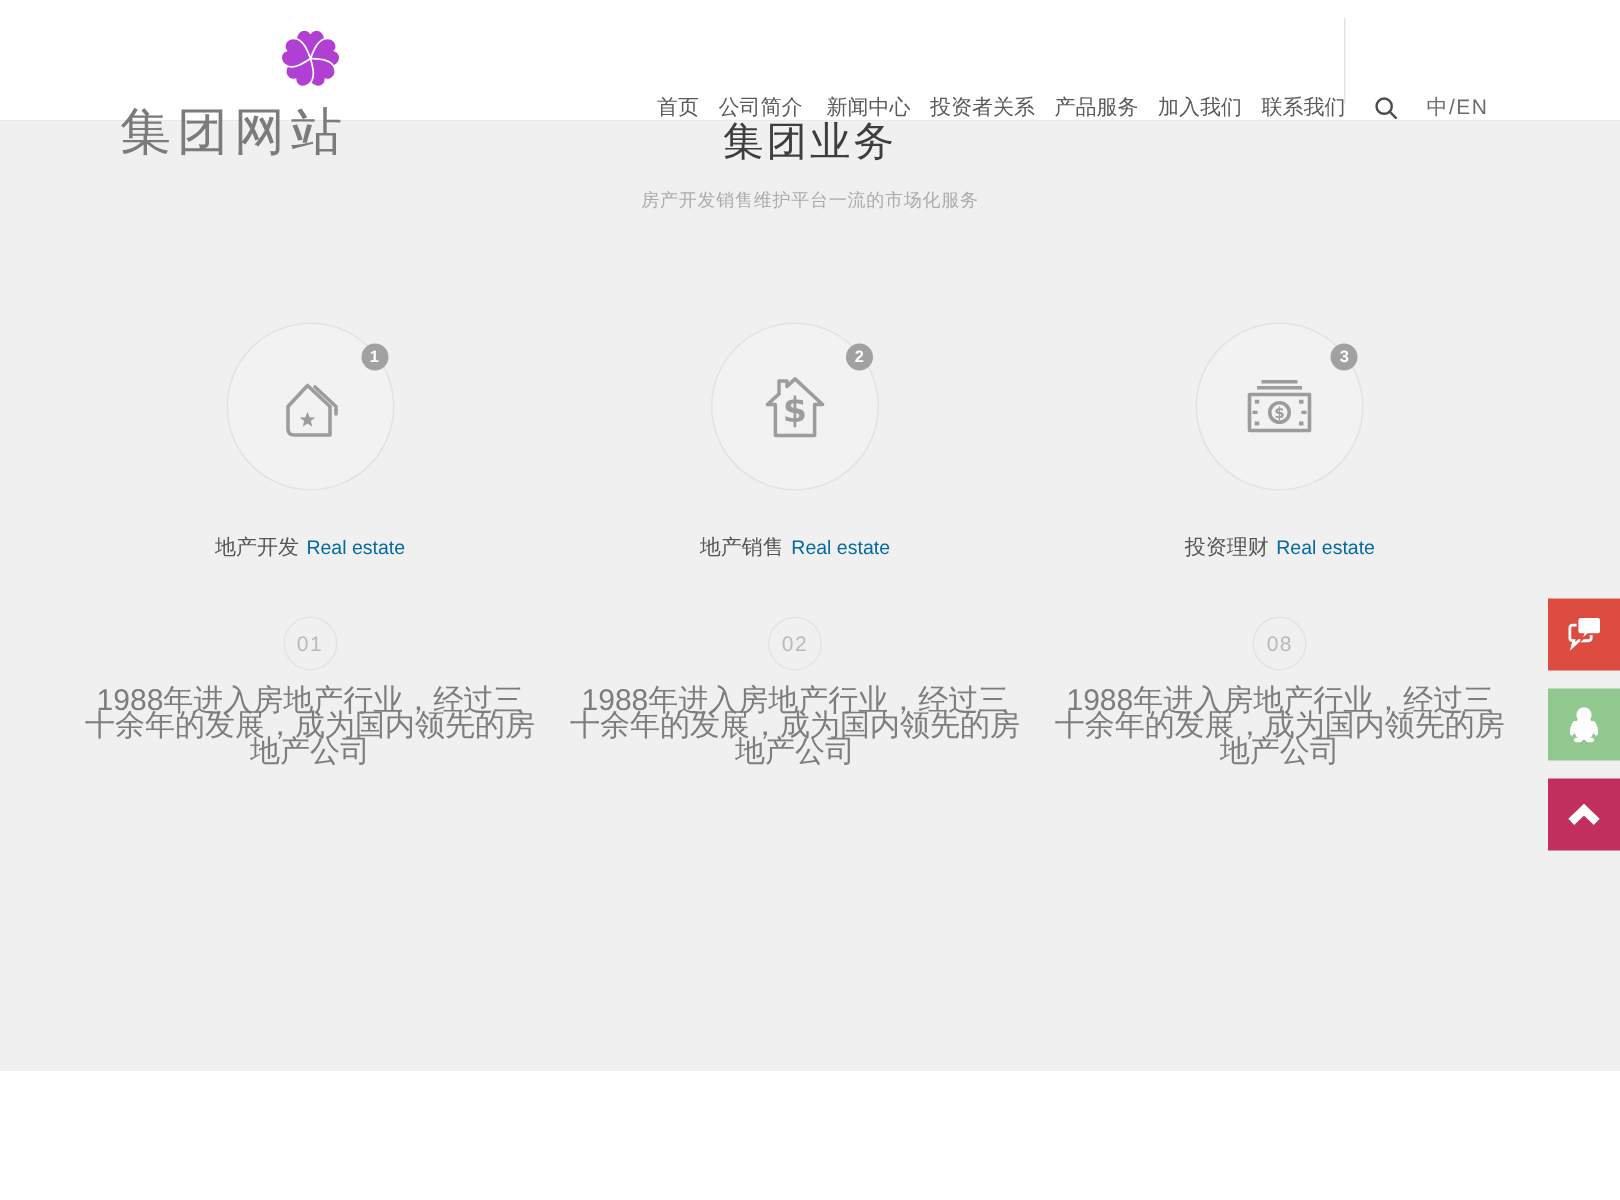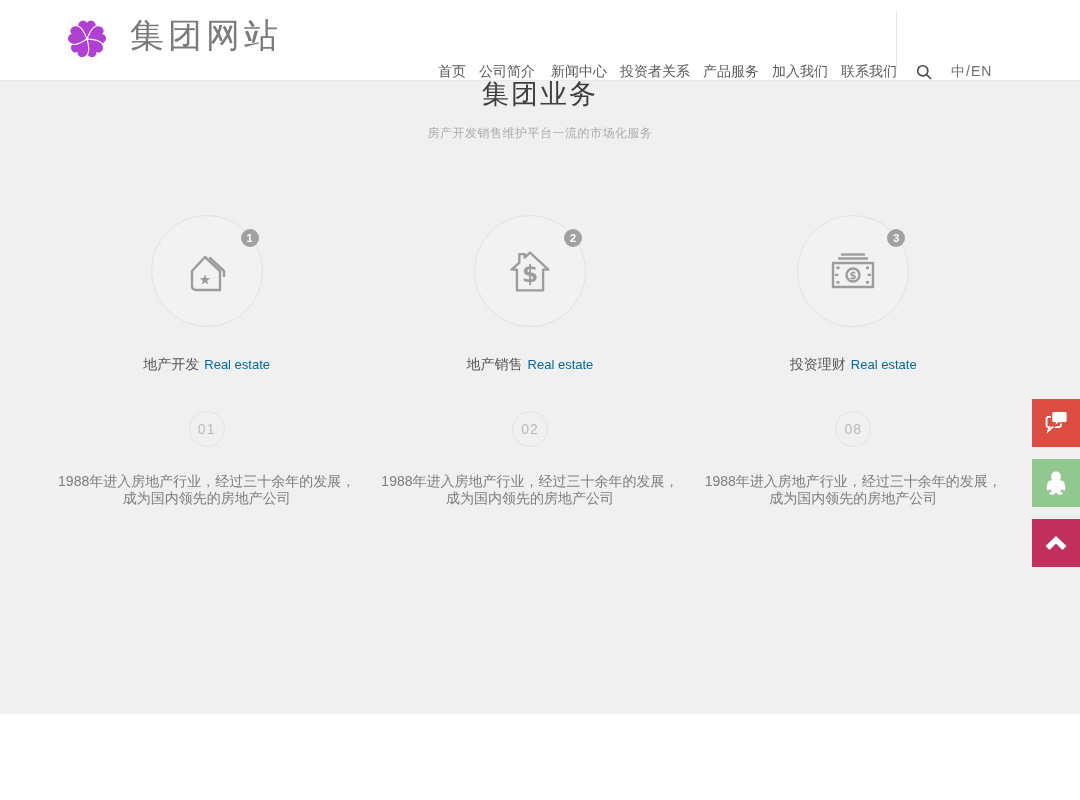--- a/index.html
+++ b/index.html
@@ -6,21 +6,21 @@
   body{
     width:1080px;height:800px;overflow:hidden;background:#ffffff;
     font-family:"Liberation Sans","DejaVu Sans",sans-serif;
     -webkit-font-smoothing:antialiased;
   }
   
   .header{
     position:relative;height:81px;background:var(--header-bg,#ffffff);
     border-bottom:1px solid #e9e9e9;box-sizing:border-box;
   }
-  .logo{position:absolute;left:62px;top:13px;display:flex;align-items:flex-start;cursor:pointer;}
+  .logo{position:absolute;left:62px;top:13px;display:flex;align-items:flex-end;cursor:pointer;flex-direction:column;}
   .logo-flower{width:50px;height:52px;display:block;}
   .logo-title{
     margin-left:18px;font-size:34px;color:#7b7b7b;letter-spacing:4px;
     font-weight:400;
   }
   .nav{position:absolute;right:183px;top:0;height:81px;display:flex;align-items:flex-end;}
   .nav a{
     text-decoration:none;color:#5a5a5a;font-size:14px;margin-left:13px;white-space:nowrap;
   }
   .nav a:first-child{margin-left:0;}
@@ -60,21 +60,21 @@
     background:var(--badge-gray,#a1a1a1);color:#ffffff;font-size:11px;font-weight:bold;
     line-height:18px;text-align:center;
   }
   .card-label{margin-top:29px;font-size:14px;color:#565656;}
   .card-label .en{color:#0369a1;font-size:13px;margin-left:5px;}
   .num-circle{
     width:36px;height:36px;margin:37px auto 0 auto;border:1px solid #e3e3e3;border-radius:50%;
     box-sizing:border-box;font-size:14px;color:#b9b9b9;line-height:34px;letter-spacing:1px;
   }
   .card-desc{
-    margin:26px auto 0 auto;width:300px;font-size:14px;line-height:17px;color:#7d7d7d;
+    margin:12px auto 0 auto;width:300px;font-size:20px;line-height:17px;color:#7d7d7d;
   }
   
   .fab-stack{position:absolute;top:399px;right:0;width:48px;}
   .fab{
     width:48px;height:48px;margin-bottom:12px;display:flex;align-items:center;justify-content:center;
     cursor:pointer;
   }
   .fab.chat{background:var(--chat-btn,#dc4c41);}
   .fab.qq{background:var(--qq-btn,#90c890);}
   .fab.top{background:var(--top-btn,#c12f5d);}

